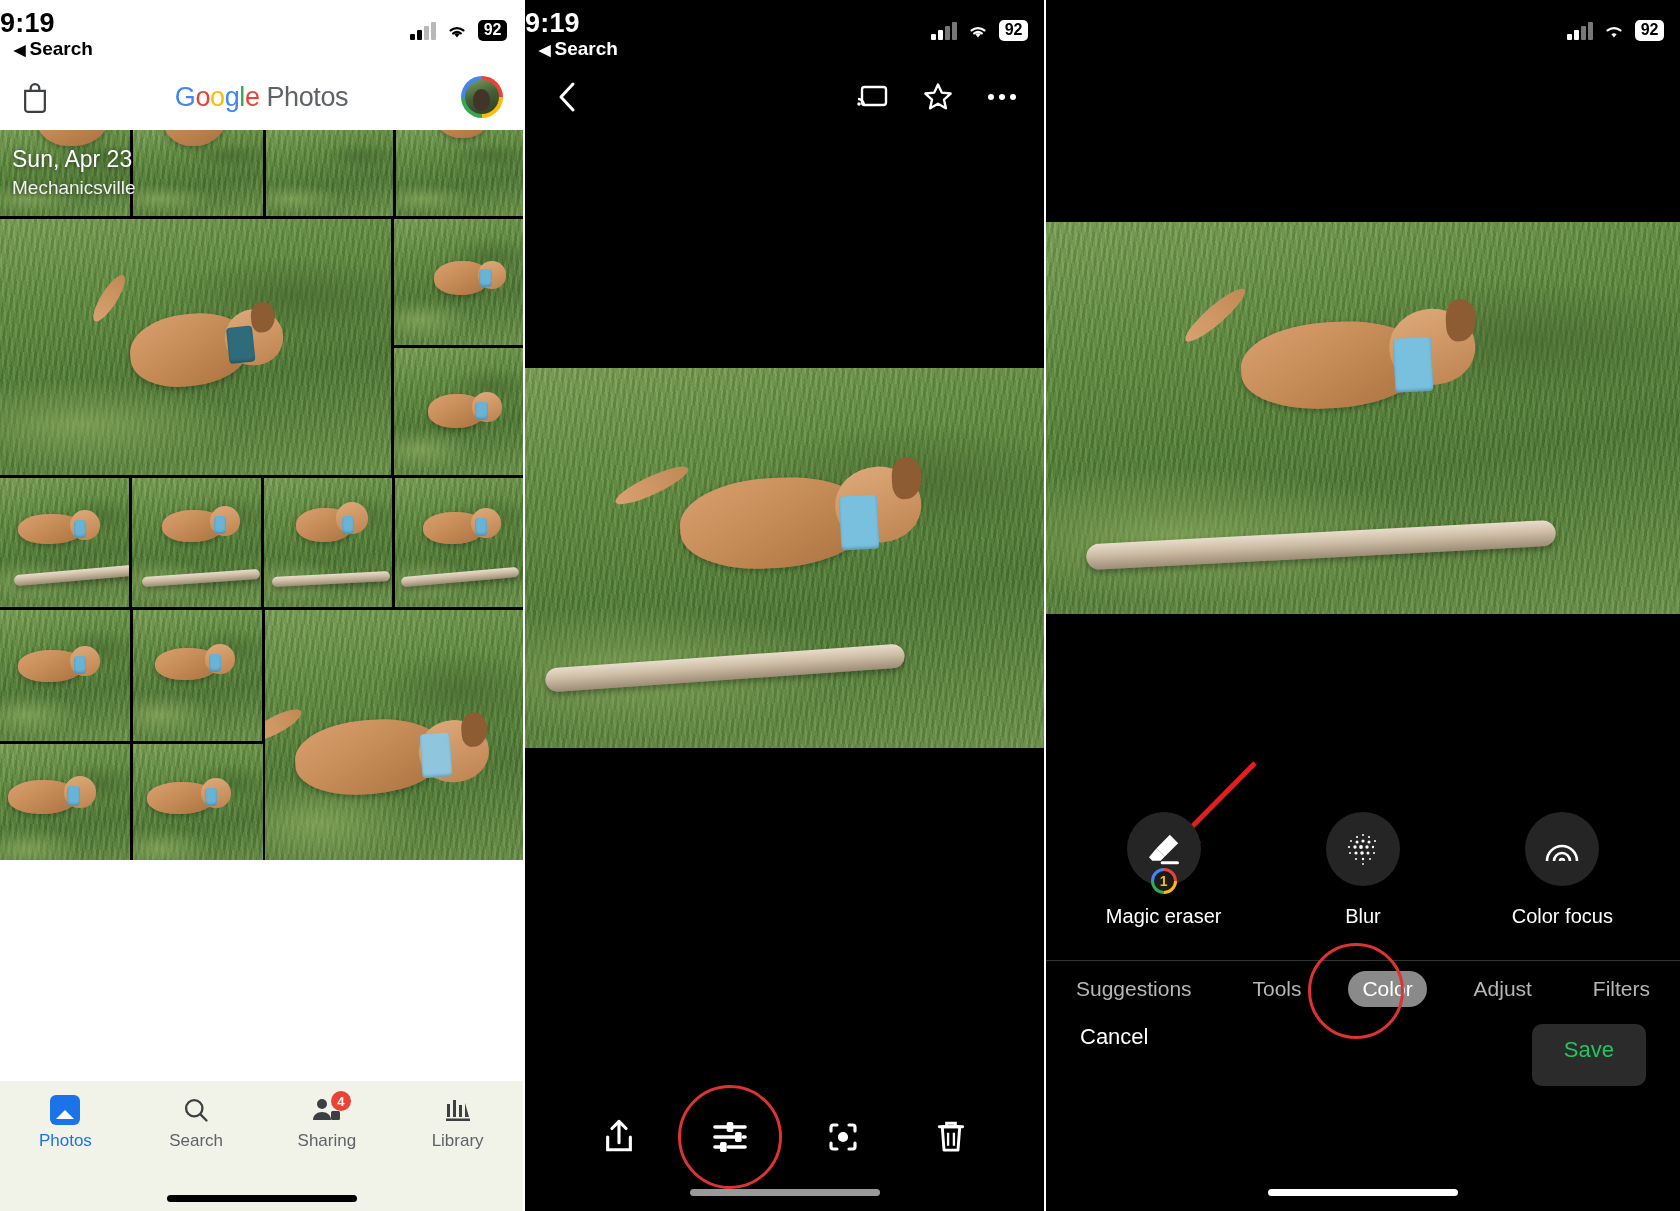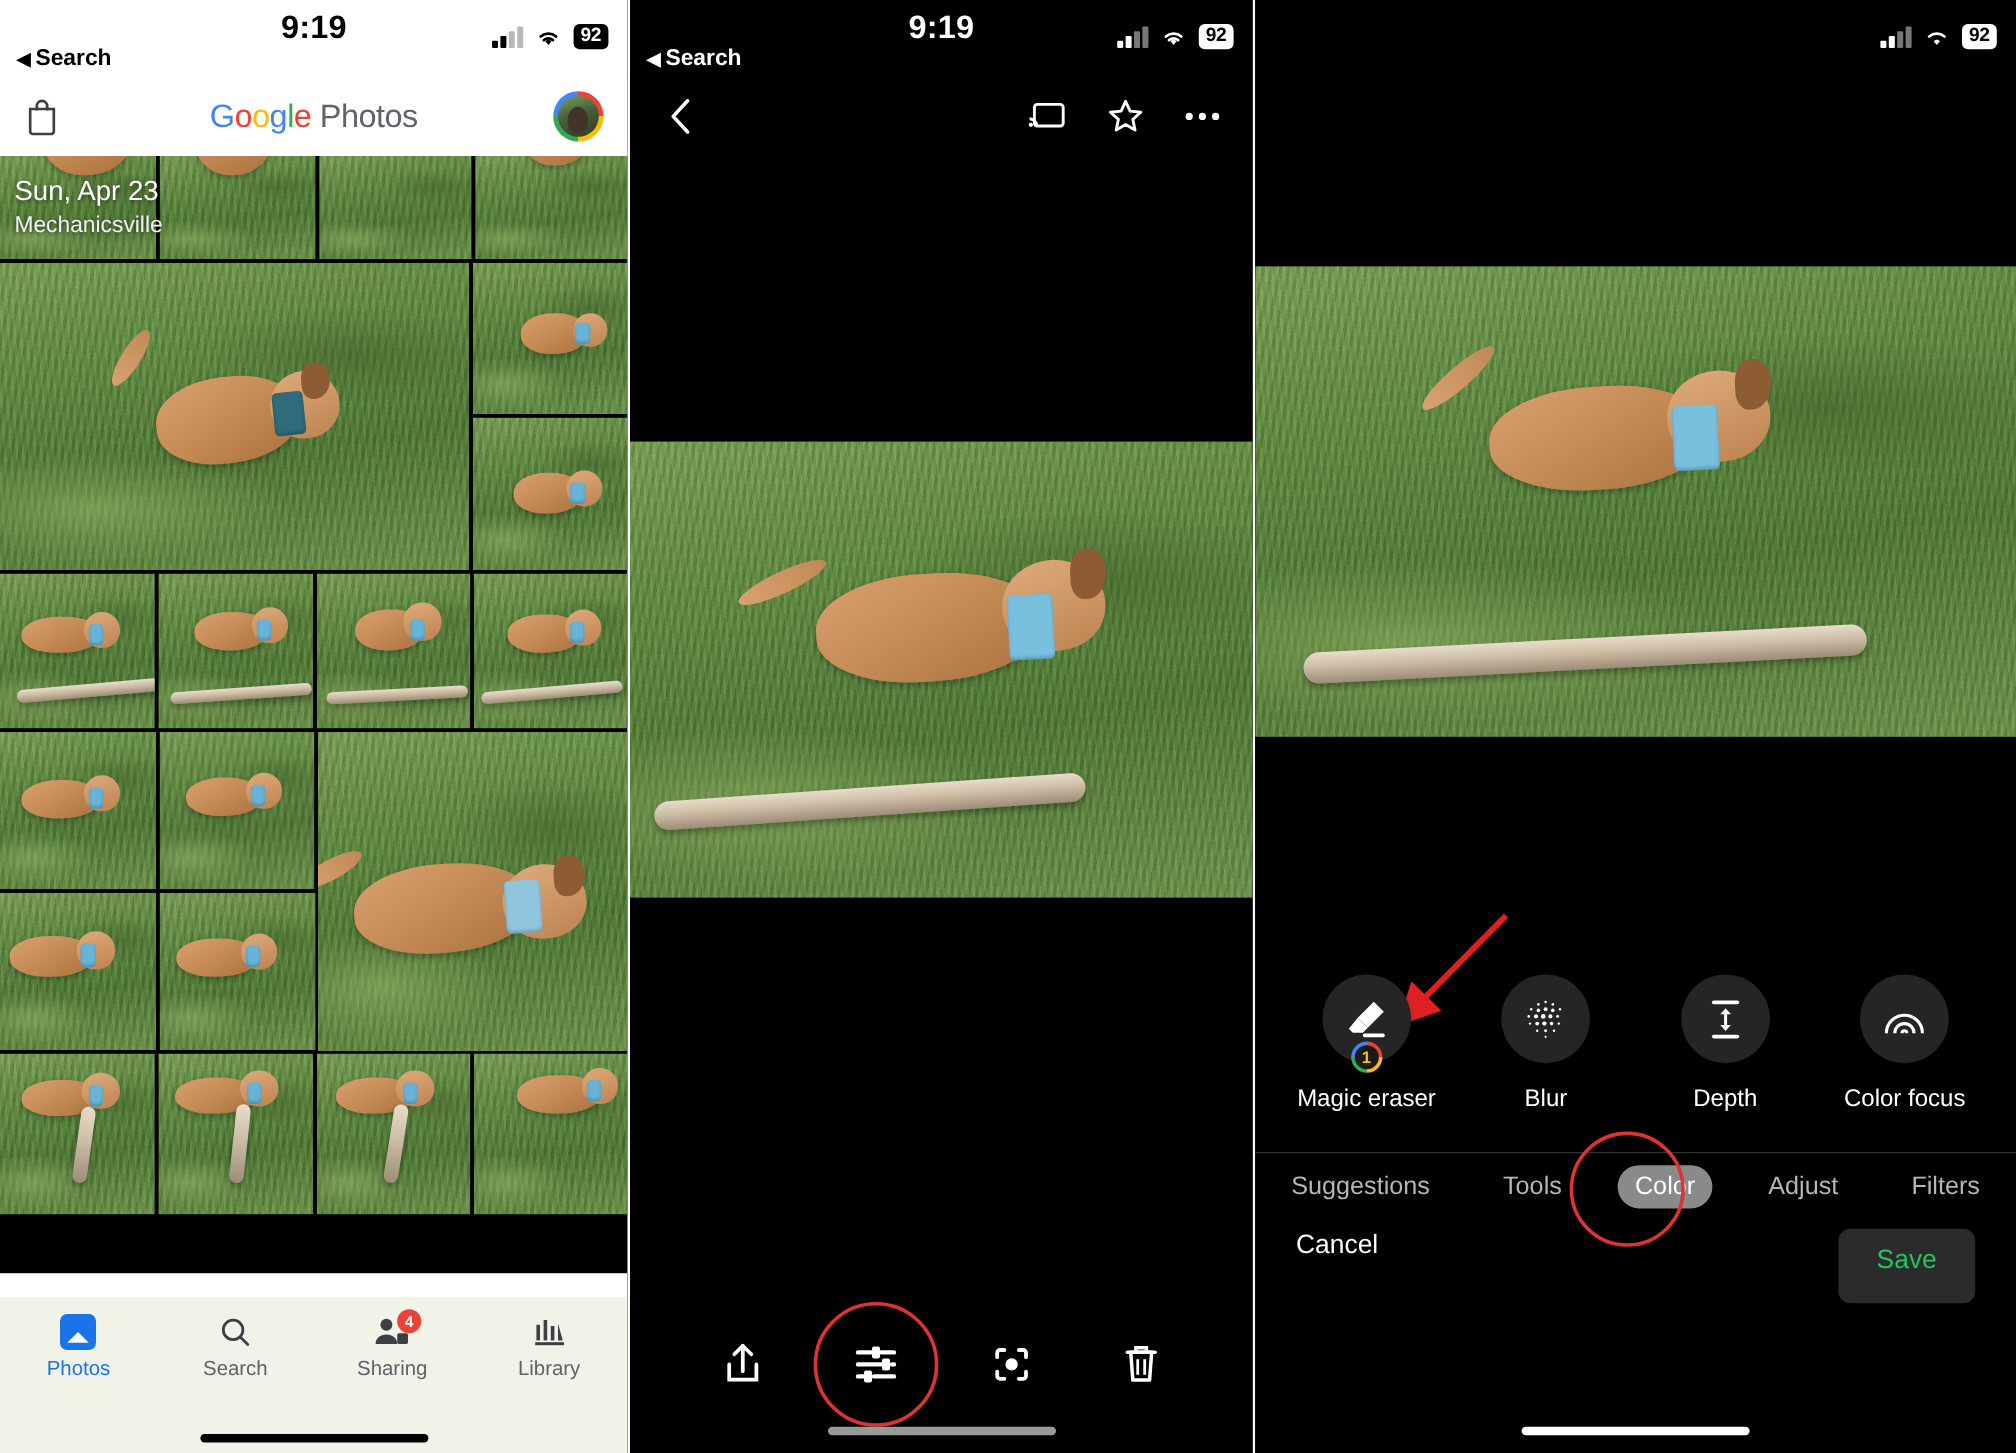--- a/index.html
+++ b/index.html
@@ -12,21 +12,21 @@
   .screens { display: flex; width: 1680px; height: 1211px; }
   .panel { position: relative; overflow: hidden; height: 1211px; }
   .p1 { width: 523px; background: #fff; }
   .p2 { width: 523px; background: #000; border-left: 2px solid #fff; border-right: 2px solid #fff;}
   .p3 { width: 634px; background: #000; }
 
   
   .statusbar { position: relative; height: 64px; width: 100%; }
   .sb-time {
     position: absolute; left: 0; right: 0; top: 8px;
-    text-align: center; font-size: 27px; font-weight: bold;
+    font-size: 27px; font-weight: bold;
     letter-spacing: 0.2px;
   }
   .p1 .sb-time { color: #000; }
   .p2 .sb-time, .p3 .sb-time { color: #fff; }
   .sb-back {
     position: absolute; left: 14px; top: 38px;
     font-size: 19px; font-weight: 600; display: flex; align-items: center; gap: 4px;
   }
   .p1 .sb-back { color: #000; }
   .p2 .sb-back, .p3 .sb-back { color: #fff; }
@@ -75,21 +75,21 @@
     width: 34px; height: 34px; border-radius: 50%;
     background: linear-gradient(160deg,#7ba05b 0%,#46603a 45%,#2d3a25 100%);
     position: relative; overflow:hidden;
   }
   .avatar .inner::after{
     content:""; position:absolute; left:8px; top:9px; width:17px;height:22px;
     border-radius:50% 50% 45% 45%; background:#43342a;
   }
 
   
-  .grid-wrap { position: relative; height: 931px; overflow: hidden; background:#000; }
+  .grid-wrap { position: relative; height: 730px; overflow: hidden; background:#000; }
   .grid-row { display: flex; width:100%; gap:3px; margin-bottom:3px; }
   .cell { position: relative; overflow: hidden; }
   .date-overlay {
     position: absolute; left: 12px; top: 16px; z-index: 5;
     text-shadow: 0 1px 4px rgba(0,0,0,.55);
   }
   .date-overlay .d1 { color:#fff; font-size:23px; font-weight:500; }
   .date-overlay .d2 { color:#f1f1f1; font-size:19px; margin-top:4px;}
 
   
@@ -674,32 +674,20 @@
               <circle cx="12" cy="29" r="1"></circle>
                 <circle cx="19" cy="29" r="1.2"></circle>
                 <circle cx="26" cy="29" r="1"></circle>
               <circle cx="19" cy="34" r=".9"></circle>
             </g>
           </svg>
         </div>
         <div class="tool-label">Blur</div>
       </div>
 
-      <div class="tool">
-        <div class="tool-circle">
-          <svg width="34" height="38" viewBox="0 0 24 30">
-            <rect x="3" y="3" width="18" height="2.4" rx="1.2" fill="#fff"></rect>
-            <path d="M12 8l3.5 4h-7z" fill="#fff"></path>
-            <rect x="11" y="11" width="2" height="8" fill="#fff"></rect>
-            <path d="M12 23l-3.5-4h7z" fill="#fff"></path>
-            <rect x="3" y="25.5" width="18" height="2.4" rx="1.2" fill="#fff"></rect>
-          </svg>
-        </div>
-        <div class="tool-label">Depth</div>
-      </div>
 
       <div class="tool">
         <div class="tool-circle">
           <svg width="40" height="32" viewBox="0 0 40 32">
             <path d="M5 28a15 15 0 0 1 30 0" fill="none" stroke="#fff" stroke-width="2.6"></path>
             <path d="M12 28a8 8 0 0 1 16 0" fill="none" stroke="#fff" stroke-width="2.6"></path>
             <path d="M18 28a2 2 0 0 1 4 0" fill="none" stroke="#fff" stroke-width="2.6"></path>
           </svg>
         </div>
         <div class="tool-label">Color focus</div>

